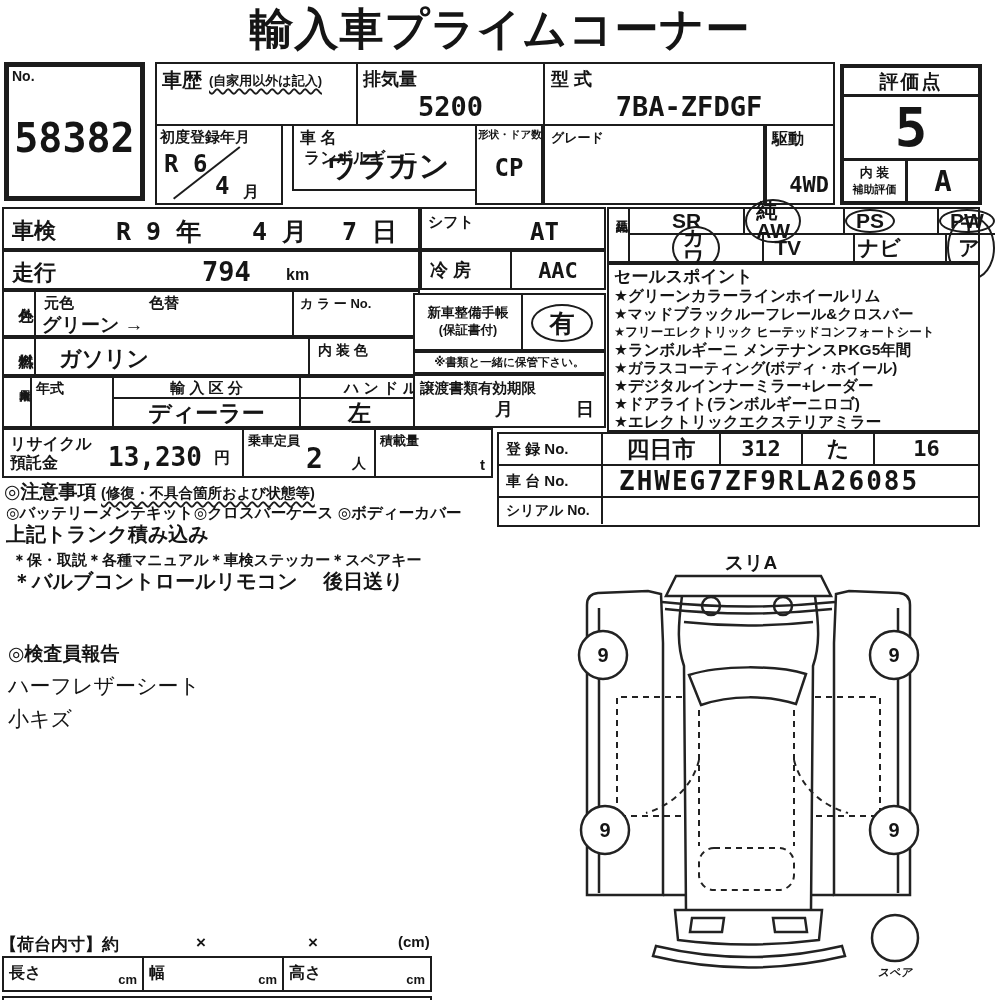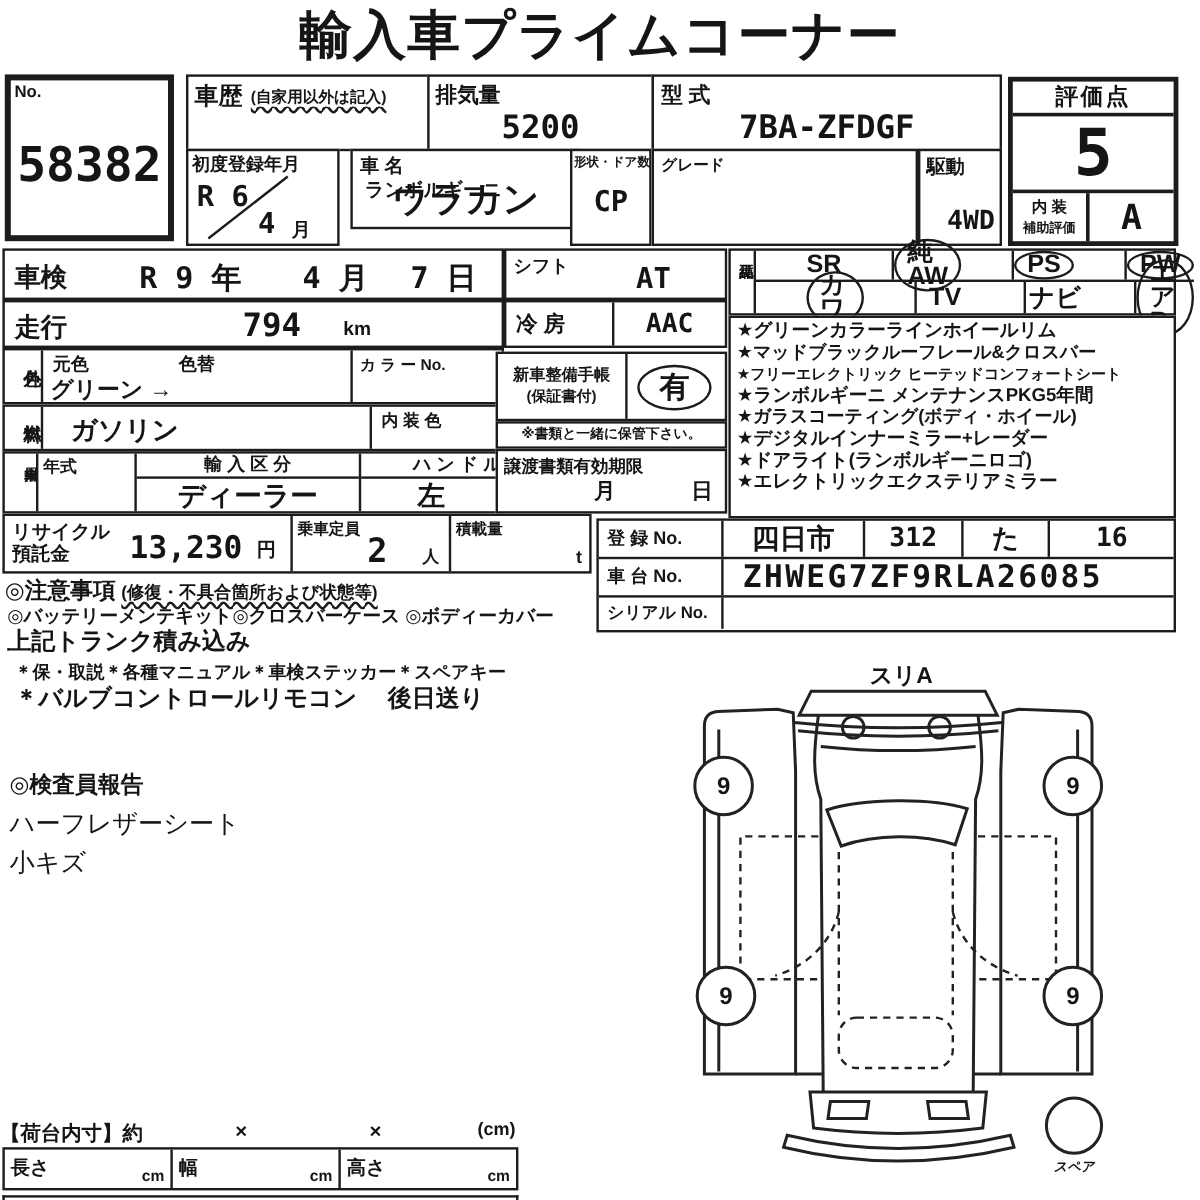--- a/index.html
+++ b/index.html
@@ -207,20 +207,21 @@
             <span>ナビ</span>
           </div>
         <div class="gcell">
             <span class="circ">エアB</span>
           </div>
       </div>
     </div>
   </div>
 
   <div class="box" style="left:607px;top:263px;width:373px;height:169px;border-width:2.5px;padding:2px 5px;overflow:hidden">
+    <div class="lbl" style="font-size:17px;line-height:20px">セールスポイント</div>
     <div class="lbl" style="font-size:15.5px;line-height:18px;white-space:nowrap">★グリーンカラーラインホイールリム</div>
     <div class="lbl" style="font-size:15px;line-height:18px;white-space:nowrap">★マッドブラックルーフレール&amp;クロスバー</div>
     <div class="lbl" style="font-size:12.5px;line-height:18px;white-space:nowrap">★フリーエレクトリック ヒーテッドコンフォートシート</div>
     <div class="lbl" style="font-size:15.5px;line-height:18px;white-space:nowrap">★ランボルギーニ メンテナンスPKG5年間</div>
     <div class="lbl" style="font-size:15px;line-height:18px;white-space:nowrap">★ガラスコーティング(ボディ・ホイール)</div>
     <div class="lbl" style="font-size:15.5px;line-height:18px;white-space:nowrap">★デジタルインナーミラー+レーダー</div>
     <div class="lbl" style="font-size:15.5px;line-height:18px;white-space:nowrap">★ドアライト(ランボルギーニロゴ)</div>
     <div class="lbl" style="font-size:15.5px;line-height:18px;white-space:nowrap">★エレクトリックエクステリアミラー</div>
   </div>
 

